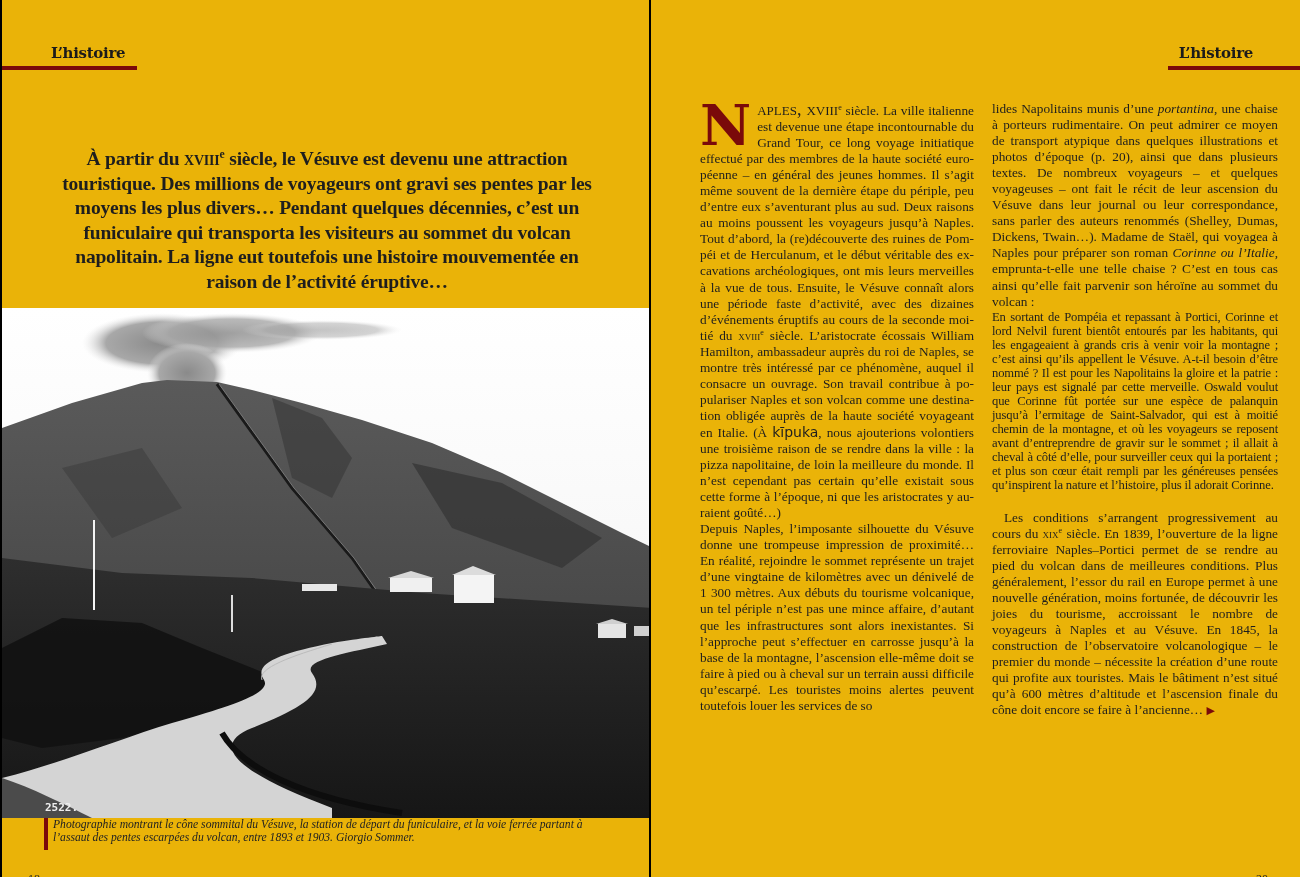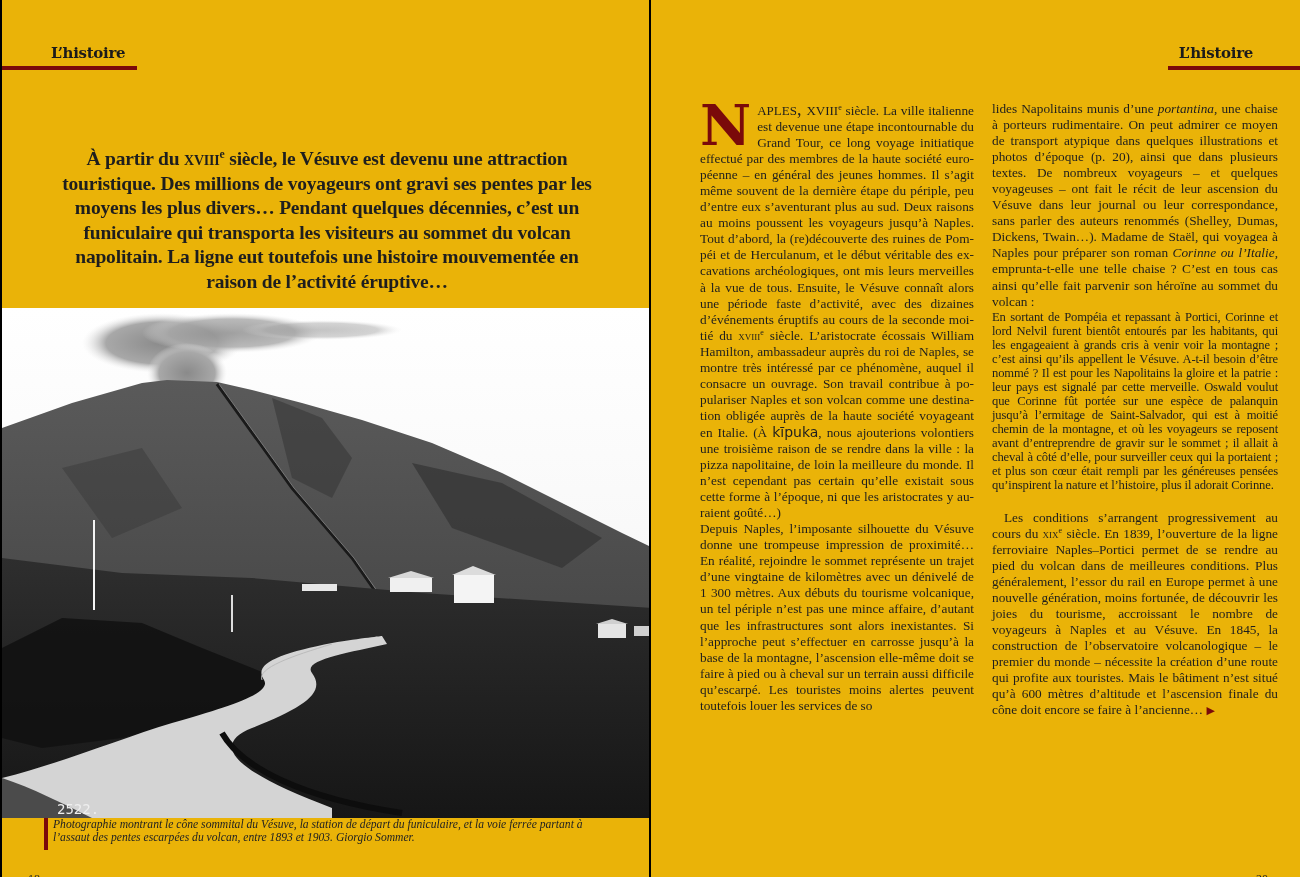--- a/index.html
+++ b/index.html
@@ -35,21 +35,21 @@
   .smallcaps { font-variant: small-caps; text-transform: lowercase; }
   sup { font-size: 0.6em; line-height: 0; }
 
   .photo {
     position: absolute; top: 308px; left: 0; width: 651px; height: 510px; overflow: hidden;
     background: #fff;
   }
   .photo svg { display: block; }
   .photo-number {
     position: absolute; left: 43px; top: 493px; color: #eee; font-family: "DejaVu Sans Mono", monospace;
-    font-size: 14px; font-weight: normal; margin-left: 12px;
+    font-size: 11px; font-weight: bold;
   }
 
   .caption-bar { position: absolute; left: 42px; top: 818px; width: 4px; height: 32px; background: #7a0a0a; }
   .caption {
     position: absolute; top: 818px; left: 51px; width: 560px;
     font-family: "Liberation Serif", serif; font-style: italic; font-size: 11.6px; line-height: 13px; color: #222;
   }
   .folio { position: absolute; top: 842px; font-family: "Liberation Serif", serif; font-size: 12px; color: #222; margin-top: 30px; }
   .page-left .folio { left: 26px; }
   .page-right .folio { left: 605px; }

